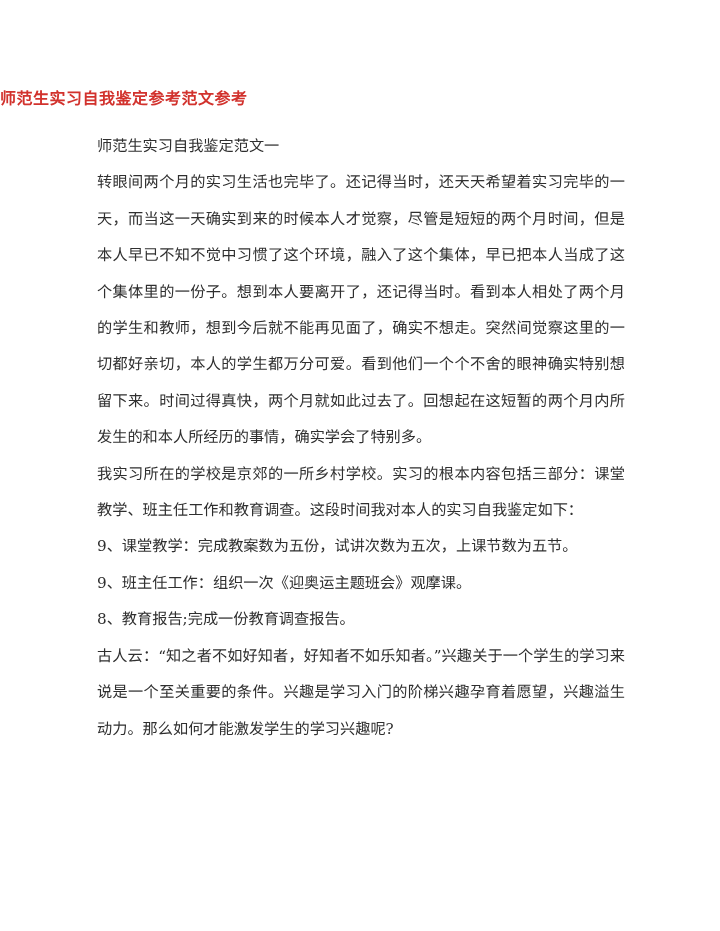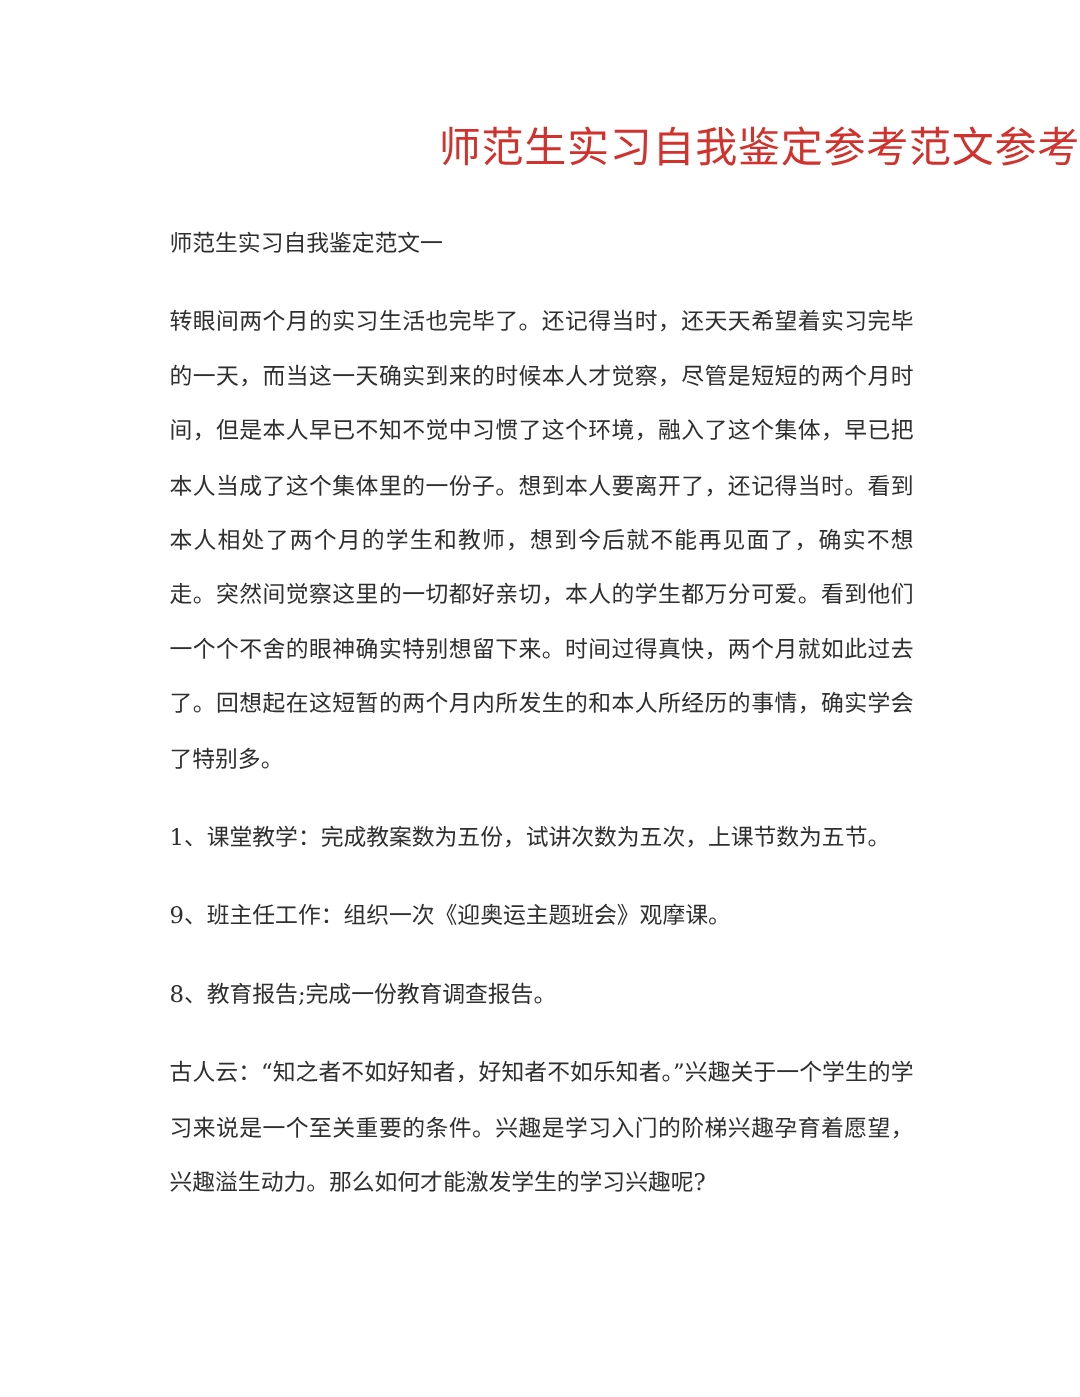--- a/index.html
+++ b/index.html
@@ -22,43 +22,43 @@
     height: 931px;
     background: #ffffff;
     box-sizing: border-box;
   }
 
   .doc-title {
     position: absolute;
     top: 84px;
     left: 0;
     width: 720px;
-    text-align: right;
+    text-align: left;
     color: #d2322d;
     font-family: "DejaVu Serif", "Liberation Serif", serif;
-    font-weight: normal;
-    font-size: 28px;
+    font-weight: bold;
+    font-size: 16px;
     line-height: 30px;
     letter-spacing: 0.5px;
     white-space: nowrap;
   }
 
   .doc-body {
     position: absolute;
     top: 128px;
     left: 97px;
     width: 528px;
     color: #2b2b2b;
     font-family: "DejaVu Serif", "Liberation Serif", serif;
     font-size: 15.2px;
     line-height: 36.4px;
   }
 
   .para {
-    margin: 16px;
+    margin: 0;
     padding: 0;
     text-align: justify;
     text-justify: inter-character;
     word-break: break-all;
     color: #2f2f2f;
   }
 
   
   .doc-body .para {
     text-rendering: optimizeLegibility;
@@ -67,20 +67,21 @@
 </head>
 <body style="background: rgb(255, 255, 255);">
 
 <div class="page">
 
   <div class="doc-title" style="color: rgb(210, 50, 45);">师范生实习自我鉴定参考范文参考</div>
 
   <div class="doc-body" style="color: rgb(47, 47, 47);">
     <p class="para">师范生实习自我鉴定范文一</p>
     <p class="para">转眼间两个月的实习生活也完毕了。还记得当时，还天天希望着实习完毕的一天，而当这一天确实到来的时候本人才觉察，尽管是短短的两个月时间，但是本人早已不知不觉中习惯了这个环境，融入了这个集体，早已把本人当成了这个集体里的一份子。想到本人要离开了，还记得当时。看到本人相处了两个月的学生和教师，想到今后就不能再见面了，确实不想走。突然间觉察这里的一切都好亲切，本人的学生都万分可爱。看到他们一个个不舍的眼神确实特别想留下来。时间过得真快，两个月就如此过去了。回想起在这短暂的两个月内所发生的和本人所经历的事情，确实学会了特别多。</p>
-    <p class="para">1、课堂教学：完成教案数为五份，试讲次数为五次，上课节数为五节。</p>
+    <p class="para">我实习所在的学校是京郊的一所乡村学校。实习的根本内容包括三部分：课堂教学、班主任工作和教育调查。这段时间我对本人的实习自我鉴定如下：</p>
+    <p class="para">9、课堂教学：完成教案数为五份，试讲次数为五次，上课节数为五节。</p>
     <p class="para">9、班主任工作：组织一次《迎奥运主题班会》观摩课。</p>
     <p class="para">8、教育报告;完成一份教育调查报告。</p>
     <p class="para">古人云：“知之者不如好知者，好知者不如乐知者。”兴趣关于一个学生的学习来说是一个至关重要的条件。兴趣是学习入门的阶梯兴趣孕育着愿望，兴趣溢生动力。那么如何才能激发学生的学习兴趣呢?</p>
 
   </div>
 
 </div>
 
 </body></html>

